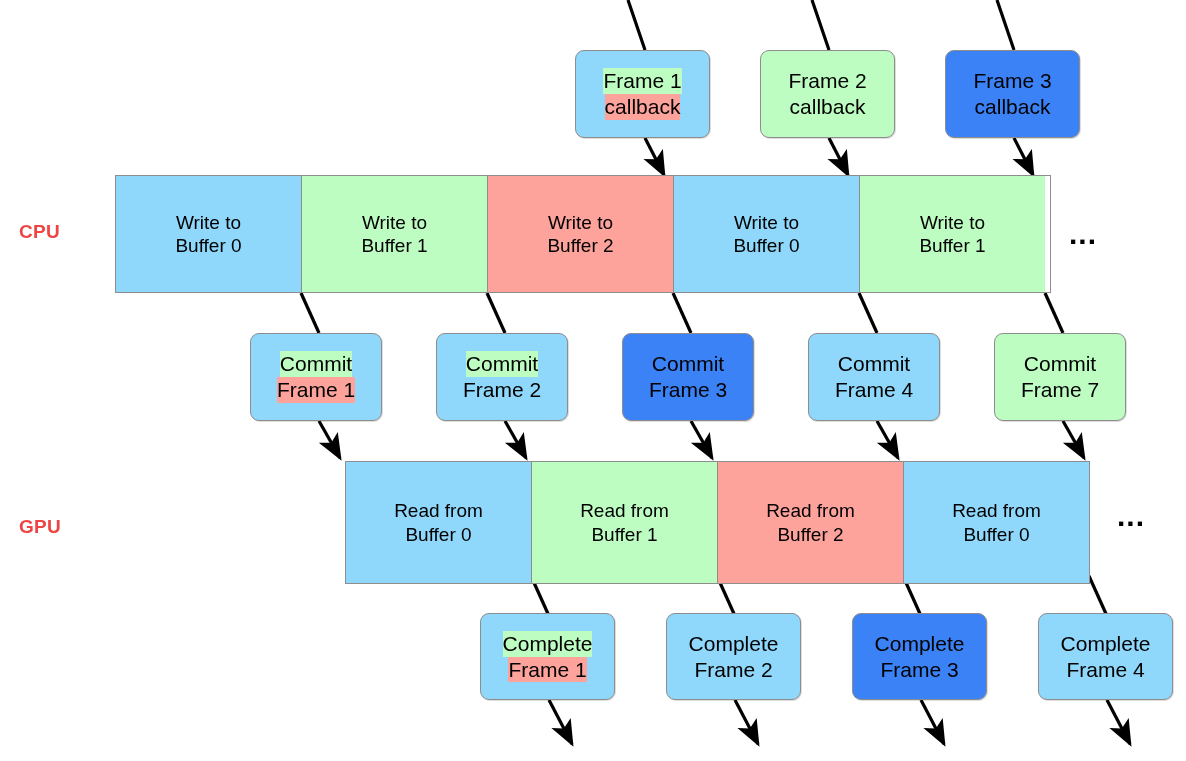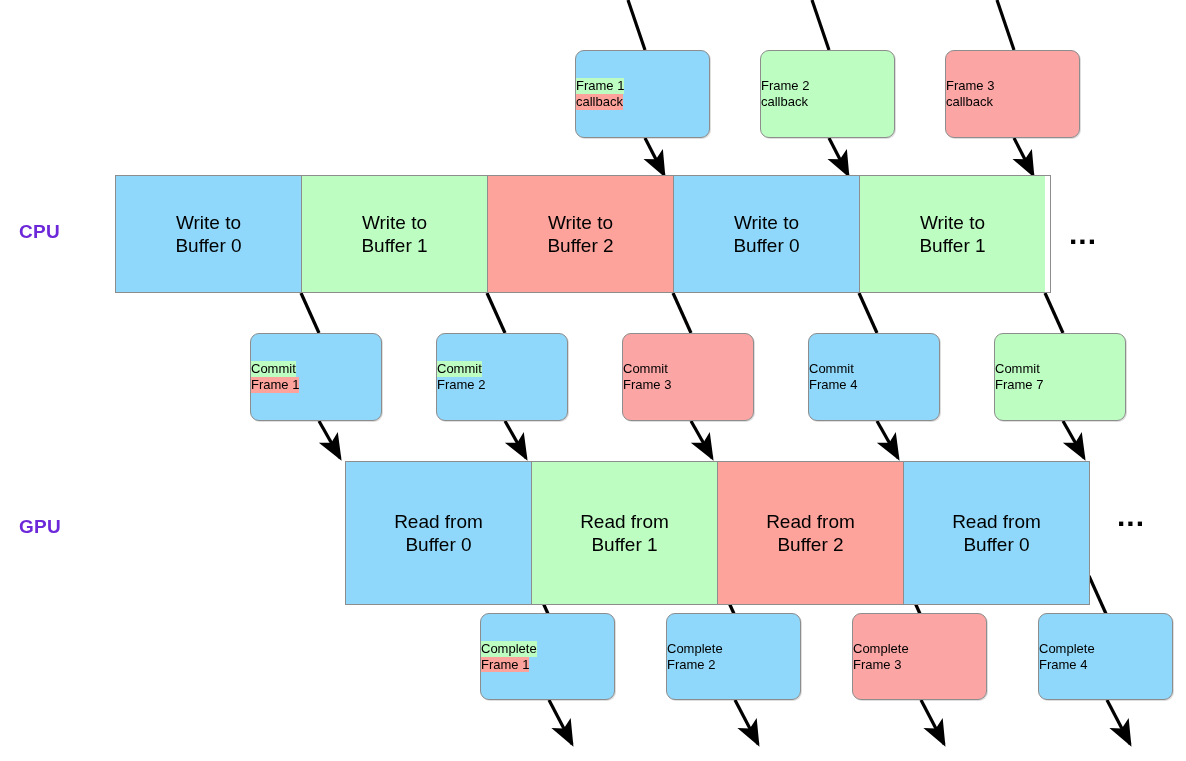--- a/index.html
+++ b/index.html
@@ -25,21 +25,21 @@
     top: 0;
     width: 1186px;
     height: 761px;
     pointer-events: none;
   }
   
   .lane-label {
     position: absolute;
     font-size: 19px;
     font-weight: bold;
-    color: #6d28d9;
+    color: #ef4444;
     letter-spacing: 0.3px;
     white-space: nowrap;
   }
   
   .strip {
     position: absolute;
     display: flex;
     box-sizing: border-box;
     border: 1px solid #8d8d8d;
   }
@@ -59,32 +59,32 @@
     border-right: none;
   }
   
   .node {
     position: absolute;
     box-sizing: border-box;
     border: 1px solid #8d8d8d;
     border-radius: 9px;
     display: flex;
     flex-direction: column;
-    align-items: flex-start;
+    align-items: center;
     justify-content: center;
-    font-size: 13px;
+    font-size: 21px;
     line-height: 1.22;
     color: #000000;
     text-align: center;
     box-shadow: 1px 1px 0 rgba(0,0,0,0.13);
   }
   
   .c-blue  { background: #8fd8fb; }
   .c-green { background: #bdfdc2; }
-  .c-red   { background: #fca5a5; }
+  .c-red   { background: #3b82f6; }
   
   .ellipsis {
     position: absolute;
     font-size: 30px;
     font-weight: bold;
     line-height: 1;
     color: #000000;
     letter-spacing: 1px;
     white-space: nowrap;
   }
@@ -191,21 +191,21 @@
     <span class="node-line">Commit</span>
     <span class="node-line">Frame 4</span>
   </div>
   <div class="node c-green" style="left:994px; top:333px; width:132px; height:88px;">
     <span class="node-line">Commit</span>
     <span class="node-line">Frame 7</span>
   </div>
 
   <div class="lane-label" style="left:19px; top:516px;">GPU</div>
 
-  <div class="strip" style="left:345px; top:461px; width:745px; height:144px;">
+  <div class="strip" style="left:345px; top:461px; width:745px; height:123px;">
     <div class="cell c-blue" style="width: 186px; background: rgb(143, 216, 251);">
       <span class="cell-line">Read from</span>
       <span class="cell-line">Buffer 0</span>
     </div>
     <div class="cell c-green" style="width: 186px; background: rgb(189, 253, 194);">
       <span class="cell-line">Read from</span>
       <span class="cell-line">Buffer 1</span>
     </div>
     <div class="cell c-red" style="width: 186px; background: rgb(253, 163, 155);">
       <span class="cell-line">Read from</span>

